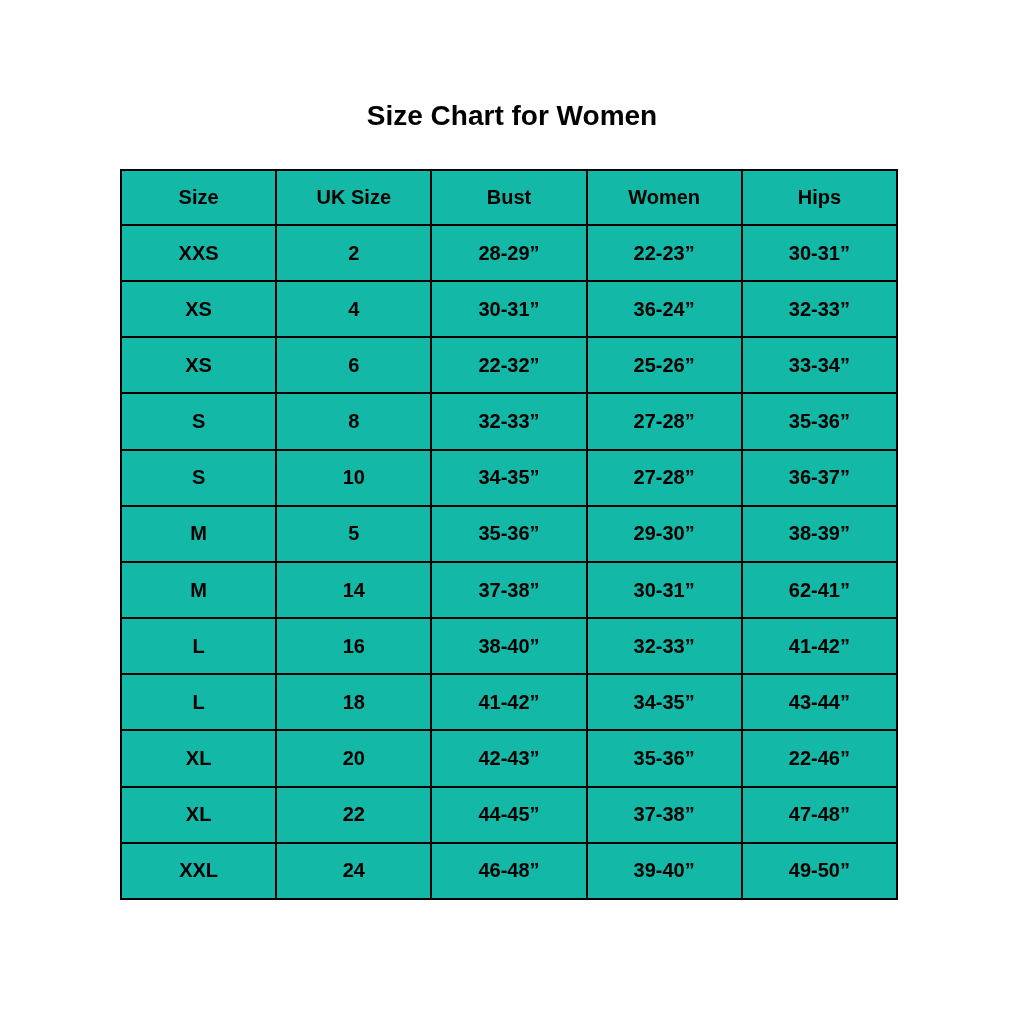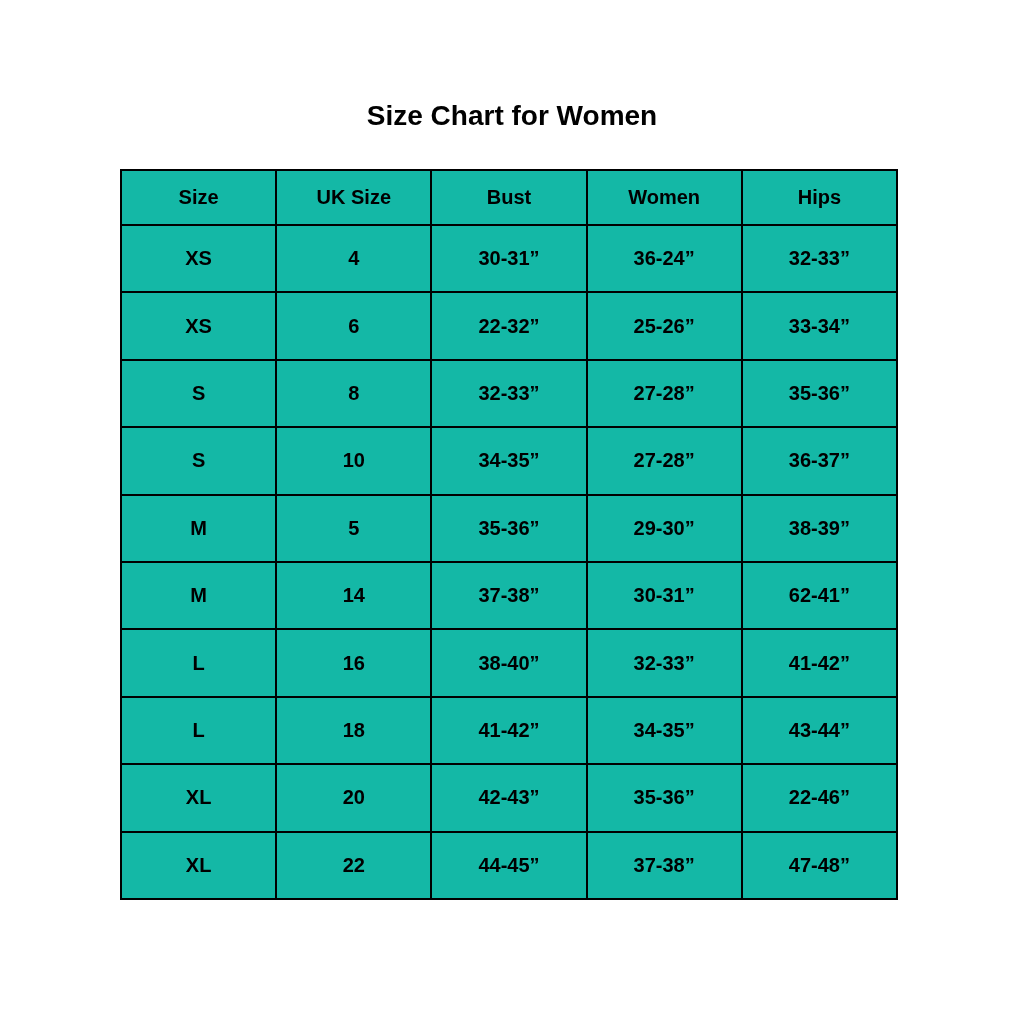--- a/index.html
+++ b/index.html
@@ -64,20 +64,27 @@
       <tr>
         <th>Size</th>
         <th>UK Size</th>
         <th>Bust</th>
         <th>Women</th>
         <th>Hips</th>
       </tr>
     </thead>
     <tbody id="table-body">
         <tr>
+          <td>XXS</td>
+          <td>2</td>
+          <td>28-29”</td>
+          <td>22-23”</td>
+          <td>30-31”</td>
+        </tr>
+        <tr>
           <td>XS</td>
           <td>4</td>
           <td>30-31”</td>
           <td>36-24”</td>
           <td>32-33”</td>
         </tr>
         <tr>
           <td>XS</td>
           <td>6</td>
           <td>22-32”</td>
@@ -133,15 +140,22 @@
           <td>35-36”</td>
           <td>22-46”</td>
         </tr>
         <tr>
           <td>XL</td>
           <td>22</td>
           <td>44-45”</td>
           <td>37-38”</td>
           <td>47-48”</td>
         </tr>
+        <tr>
+          <td>XXL</td>
+          <td>24</td>
+          <td>46-48”</td>
+          <td>39-40”</td>
+          <td>49-50”</td>
+        </tr>
       </tbody>
   </table>
 </div>
 
 </body></html>

